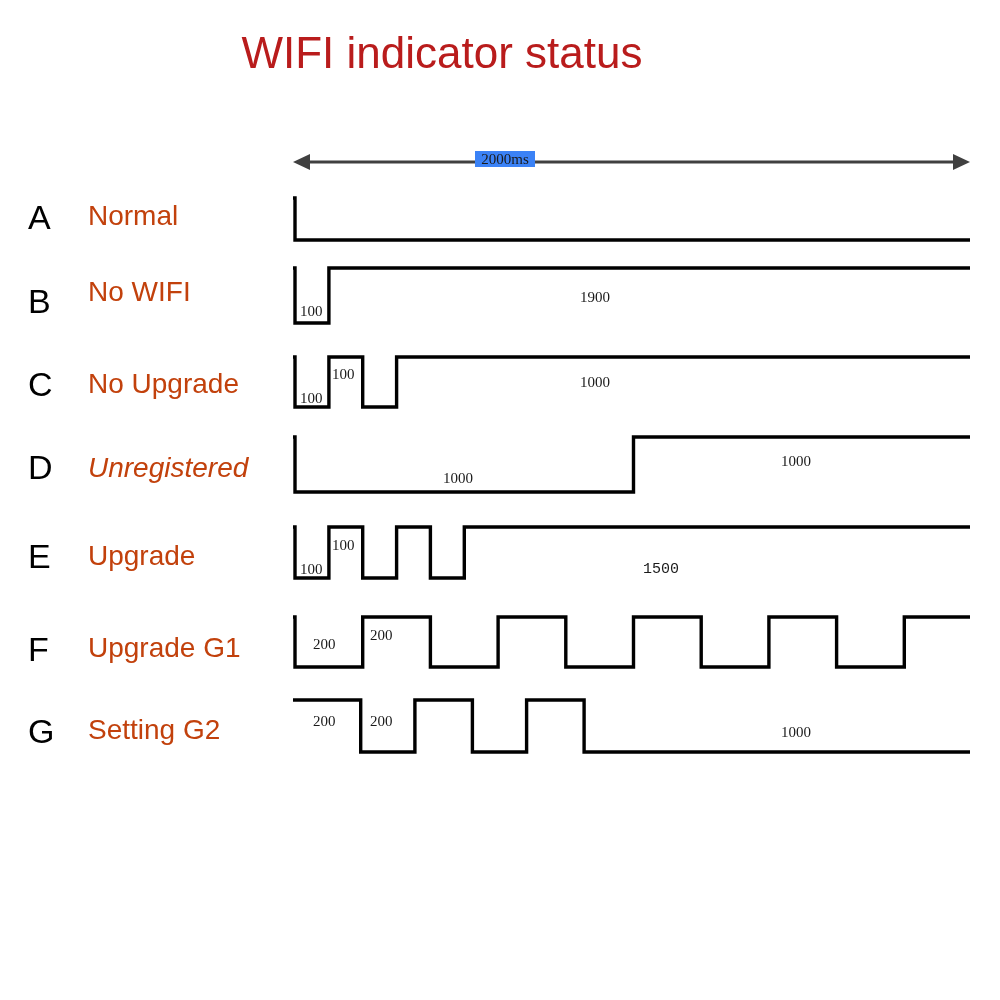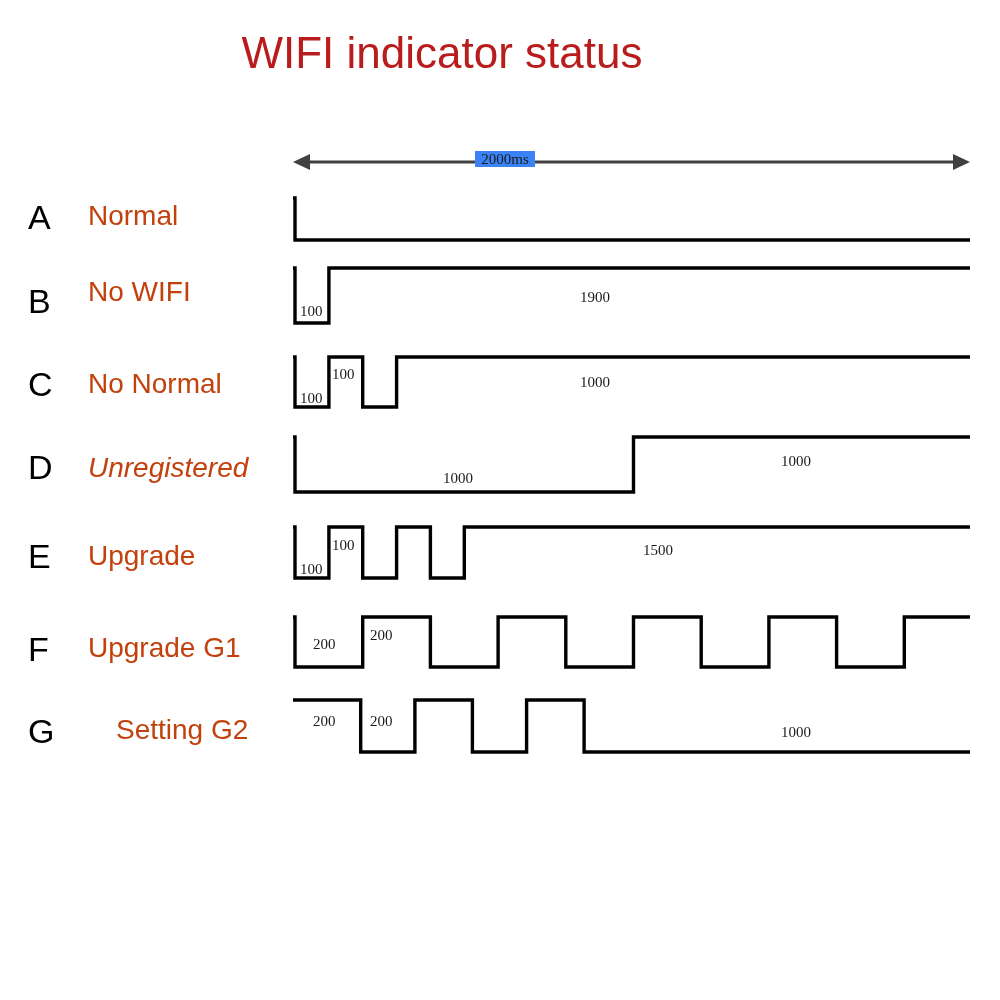--- a/index.html
+++ b/index.html
@@ -114,37 +114,37 @@
       <div class="axis-label" style="left: 0px; top: 151px; width: 1000px; text-align: center; background: transparent;"><span style="background: #3b82f6; padding: 0px 6px;">2000ms</span></div>
     </div>
   <div id="rows-holder">
       <div class="row-letter" style="left: 28px; top: 198px;">A</div>
       <div class="row-label" style="left: 88px; top: 200px;">Normal</div>
       <div class="row-letter" style="left: 28px; top: 282px;">B</div>
       <div class="row-label" style="left: 88px; top: 276px;">No WIFI</div>
       <div class="dur-label" style="left: 300px; top: 303px;">100</div>
       <div class="dur-label" style="left: 580px; top: 289px;">1900</div>
       <div class="row-letter" style="left: 28px; top: 365px;">C</div>
-      <div class="row-label" style="left: 88px; top: 368px;">No Normal</div>
+      <div class="row-label" style="left: 88px; top: 368px;">No Upgrade</div>
       <div class="dur-label" style="left: 300px; top: 390px;">100</div>
       <div class="dur-label" style="left: 332px; top: 366px;">100</div>
       <div class="dur-label" style="left: 580px; top: 374px;">1000</div>
       <div class="row-letter" style="left: 28px; top: 448px;">D</div>
       <div class="row-label" style="left: 88px; top: 452px; font-style: italic;">Unregistered</div>
       <div class="dur-label" style="left: 443px; top: 470px;">1000</div>
       <div class="dur-label" style="left: 781px; top: 453px;">1000</div>
       <div class="row-letter" style="left: 28px; top: 537px;">E</div>
       <div class="row-label" style="left: 88px; top: 540px; text-align: center;">Upgrade</div>
       <div class="dur-label" style="left: 300px; top: 561px;">100</div>
       <div class="dur-label" style="left: 332px; top: 537px;">100</div>
-      <div class="dur-label" style="left: 643px; top: 542px;">1500</div>
+      <div class="dur-label" style="left: 643px; top: 561px; font-family: Liberation Mono, monospace;">1500</div>
       <div class="row-letter" style="left: 28px; top: 630px;">F</div>
       <div class="row-label" style="left: 88px; top: 632px;">Upgrade G1</div>
       <div class="dur-label" style="left: 313px; top: 636px;">200</div>
       <div class="dur-label" style="left: 370px; top: 627px;">200</div>
       <div class="row-letter" style="left: 28px; top: 712px;">G</div>
-      <div class="row-label" style="left: 88px; top: 714px; margin-left: 28px;">Setting G2</div>
+      <div class="row-label" style="left: 88px; top: 714px;">Setting G2</div>
       <div class="dur-label" style="left: 313px; top: 713px;">200</div>
       <div class="dur-label" style="left: 370px; top: 713px;">200</div>
       <div class="dur-label" style="left: 781px; top: 724px;">1000</div>
     </div>
 
 </div>
 
 </body></html>

